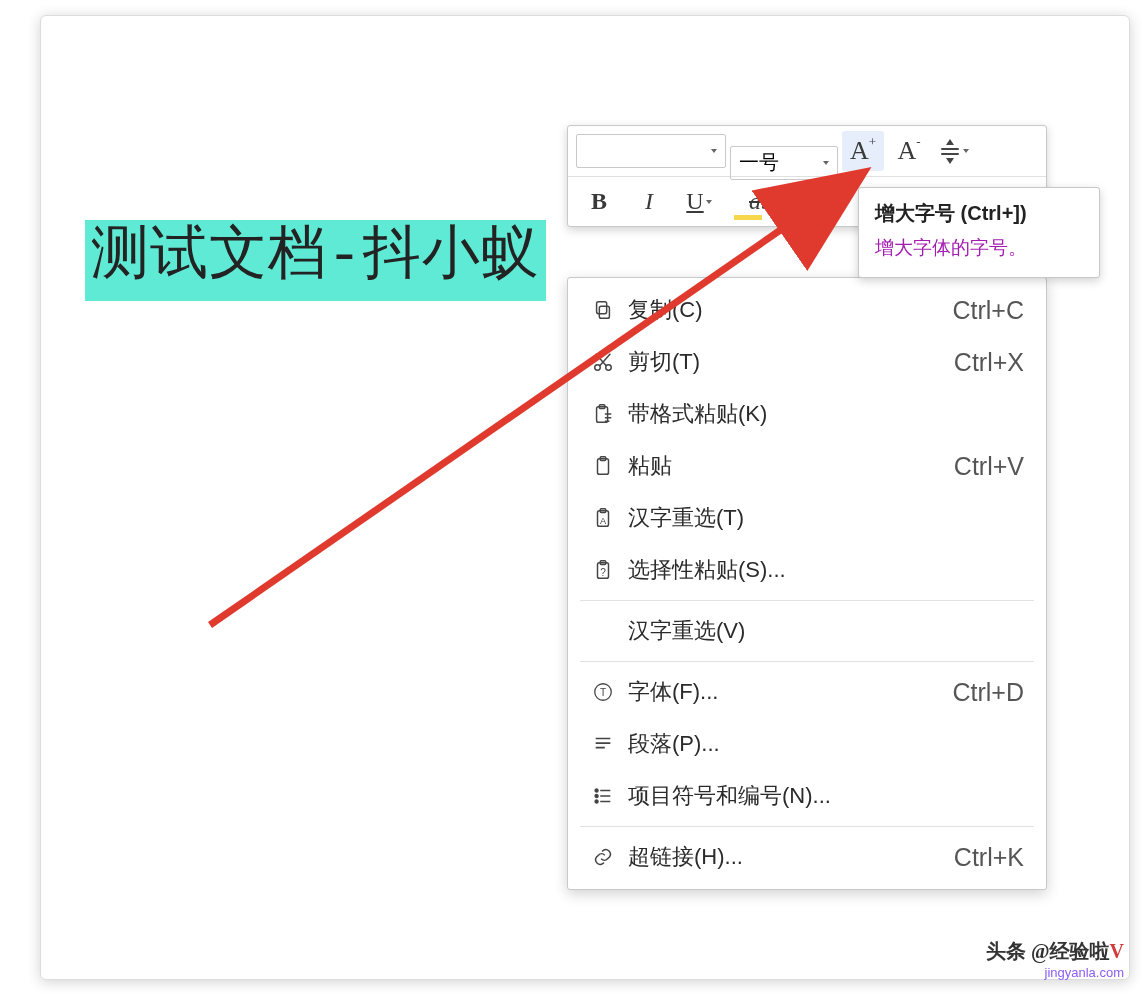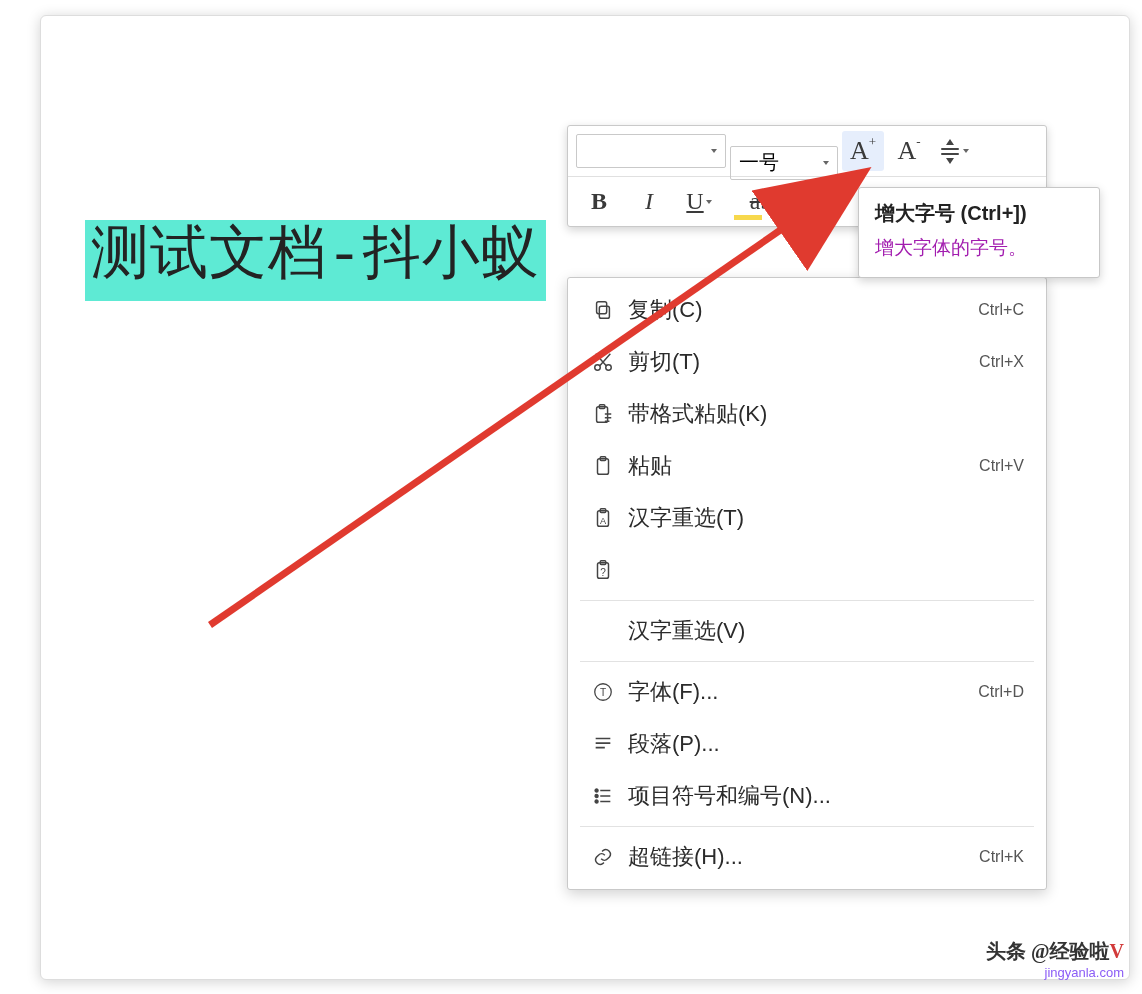--- a/index.html
+++ b/index.html
@@ -106,20 +106,21 @@
     display: flex;
     align-items: center;
     justify-content: center;
     font-size: 24px;
     color: #3a3a3a;
     font-family: "Times New Roman", serif;
   }
   .row2-u { text-decoration: underline; }
   .hl-icon {
     position: relative;
+    font-style: italic;
     text-decoration: line-through;
     margin-left: 36px;
   }
   .hl-bar {
     position: absolute;
     bottom: 2px; left: 8px; width: 28px; height: 5px;
     background: #f7d84c;
   }
 
   
@@ -143,21 +144,21 @@
     color: #2b2b2b;
   }
   .menu-icon {
     width: 38px;
     display: flex;
     align-items: center;
     justify-content: center;
     color: #444;
   }
   .menu-label { flex: 1; padding-left: 6px; }
-  .menu-shortcut { color: #555; font-size: 16px; }
+  .menu-shortcut { color: #555; font-size: 25px; }
   .menu-sep { height: 1px; background: #e2e2e2; margin: 4px 12px; }
   .menu-item.indent .menu-icon { visibility: hidden; }
 
   
   .tooltip {
     position: absolute;
     left: 858px;
     top: 187px;
     width: 242px;
     background: #fff;
@@ -314,20 +315,21 @@
     <span class="menu-shortcut"></span>
   </div>
   <div class="menu-item">
     <span class="menu-icon">
       <svg width="22" height="22" viewBox="0 0 24 24" fill="none" stroke="#444" stroke-width="1.6">
           <rect x="6" y="4" width="12" height="17" rx="2"></rect>
           <rect x="9" y="2" width="6" height="4" rx="1"></rect>
           <text x="12" y="19" font-size="11" fill="#444" stroke="none" text-anchor="middle">?</text>
         </svg>
     </span>
+    <span class="menu-label">选择性粘贴(S)...</span>
     <span class="menu-shortcut"></span>
   </div>
   <div class="menu-sep"></div>
   <div class="menu-item indent">
     <span class="menu-icon"></span>
     <span class="menu-label">汉字重选(V)</span>
     <span class="menu-shortcut"></span>
   </div>
   <div class="menu-sep"></div>
   <div class="menu-item">

